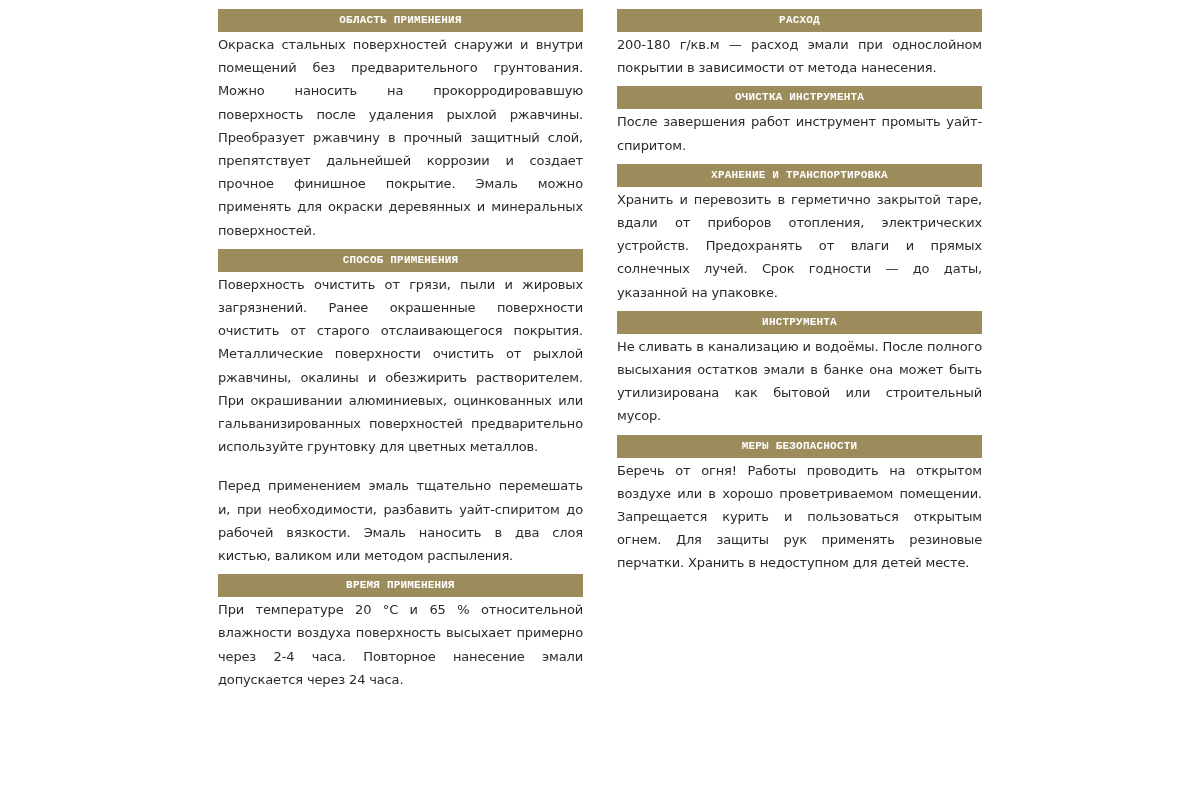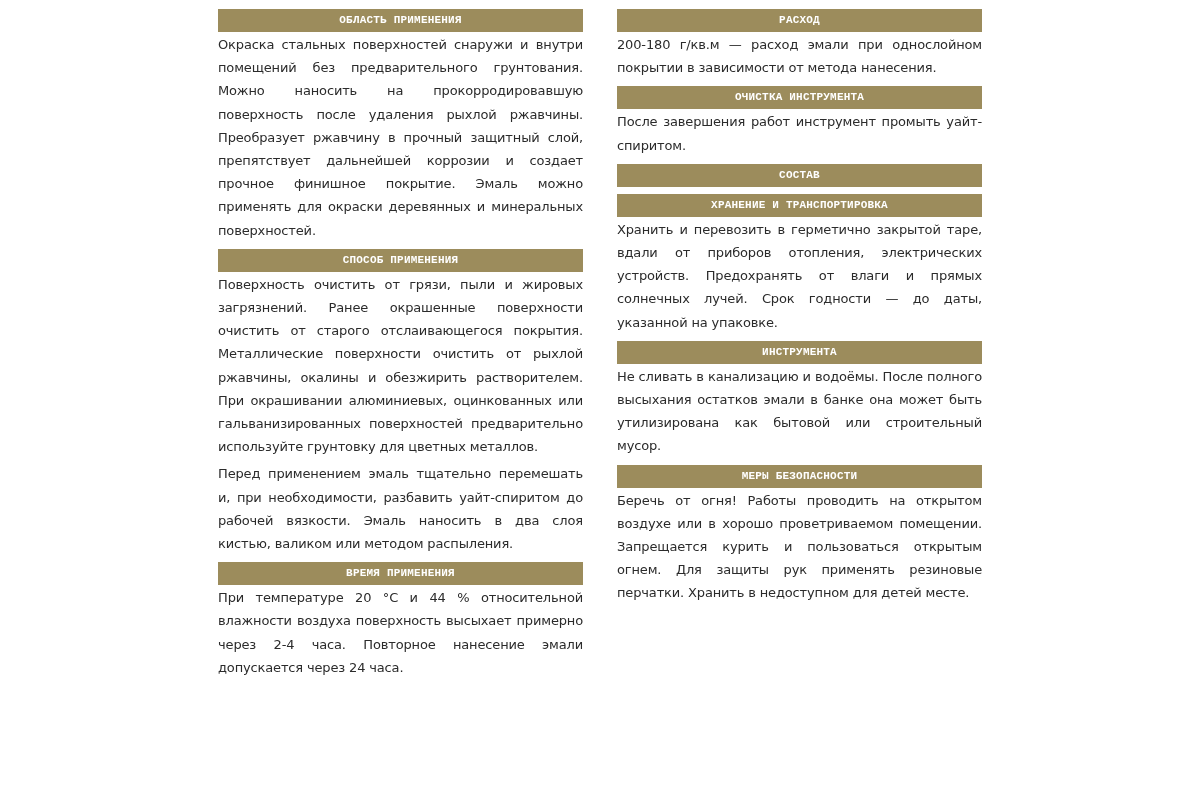--- a/index.html
+++ b/index.html
@@ -30,52 +30,51 @@
     font-family: Liberation Mono, monospace;
   }
   .txt {
     font-size: 13px;
     line-height: 23.2px;
     text-align: justify;
     text-align-last: left;
     margin: 0;
     letter-spacing: -0.15px;
   }
-  .txt + .txt { margin-top: 4px; }
+  .txt + .txt { margin-top: 16px; }
 </style>
 </head>
 <body>
 
 <div class="col left">
   <div class="section">
     <div class="hdr">ОБЛАСТЬ ПРИМЕНЕНИЯ</div>
     <p class="txt">Окраска стальных поверхностей снаружи и внутри помещений без предварительного грунтования. Можно наносить на прокорродировавшую поверхность после удаления рыхлой ржавчины. Преобразует ржавчину в прочный защитный слой, препятствует дальнейшей коррозии и создает прочное финишное покрытие. Эмаль можно применять для окраски деревянных и минеральных поверхностей.</p>
   </div>
   <div class="section">
     <div class="hdr">СПОСОБ ПРИМЕНЕНИЯ</div>
     <p class="txt">Поверхность очистить от грязи, пыли и жировых загрязнений. Ранее окрашенные поверхности очистить от старого отслаивающегося покрытия. Металлические поверхности очистить от рыхлой ржавчины, окалины и обезжирить растворителем. При окрашивании алюминиевых, оцинкованных или гальванизированных поверхностей предварительно используйте грунтовку для цветных металлов.</p>
     <p class="txt">Перед применением эмаль тщательно перемешать и, при необходимости, разбавить уайт-спиритом до рабочей вязкости. Эмаль наносить в два слоя кистью, валиком или методом распыления.</p>
   </div>
   <div class="section">
     <div class="hdr">ВРЕМЯ ПРИМЕНЕНИЯ</div>
-    <p class="txt">При температуре 20 °C и 44 % относительной влажности воздуха поверхность высыхает примерно через 2-4 часа. Повторное нанесение эмали допускается через 24 часа.</p>
+    <p class="txt">При температуре 20 °C и 65 % относительной влажности воздуха поверхность высыхает примерно через 2-4 часа. Повторное нанесение эмали допускается через 24 часа.</p>
   </div>
 </div>
 
 <div class="col right">
   <div class="section">
     <div class="hdr">РАСХОД</div>
     <p class="txt">200-180 г/кв.м — расход эмали при однослойном покрытии в зависимости от метода нанесения.</p>
   </div>
   <div class="section">
     <div class="hdr">ОЧИСТКА ИНСТРУМЕНТА</div>
     <p class="txt">После завершения работ инструмент промыть уайт-спиритом.</p>
   </div>
   <div class="section">
-    <div class="hdr">СОСТАВ</div>
   </div>
   <div class="section">
     <div class="hdr">ХРАНЕНИЕ И ТРАНСПОРТИРОВКА</div>
     <p class="txt">Хранить и перевозить в герметично закрытой таре, вдали от приборов отопления, электрических устройств. Предохранять от влаги и прямых солнечных лучей. Срок годности — до даты, указанной на упаковке.</p>
   </div>
   <div class="section">
     <div class="hdr">ИНСТРУМЕНТА</div>
     <p class="txt">Не сливать в канализацию и водоёмы. После полного высыхания остатков эмали в банке она может быть утилизирована как бытовой или строительный мусор.</p>
   </div>
   <div class="section">

